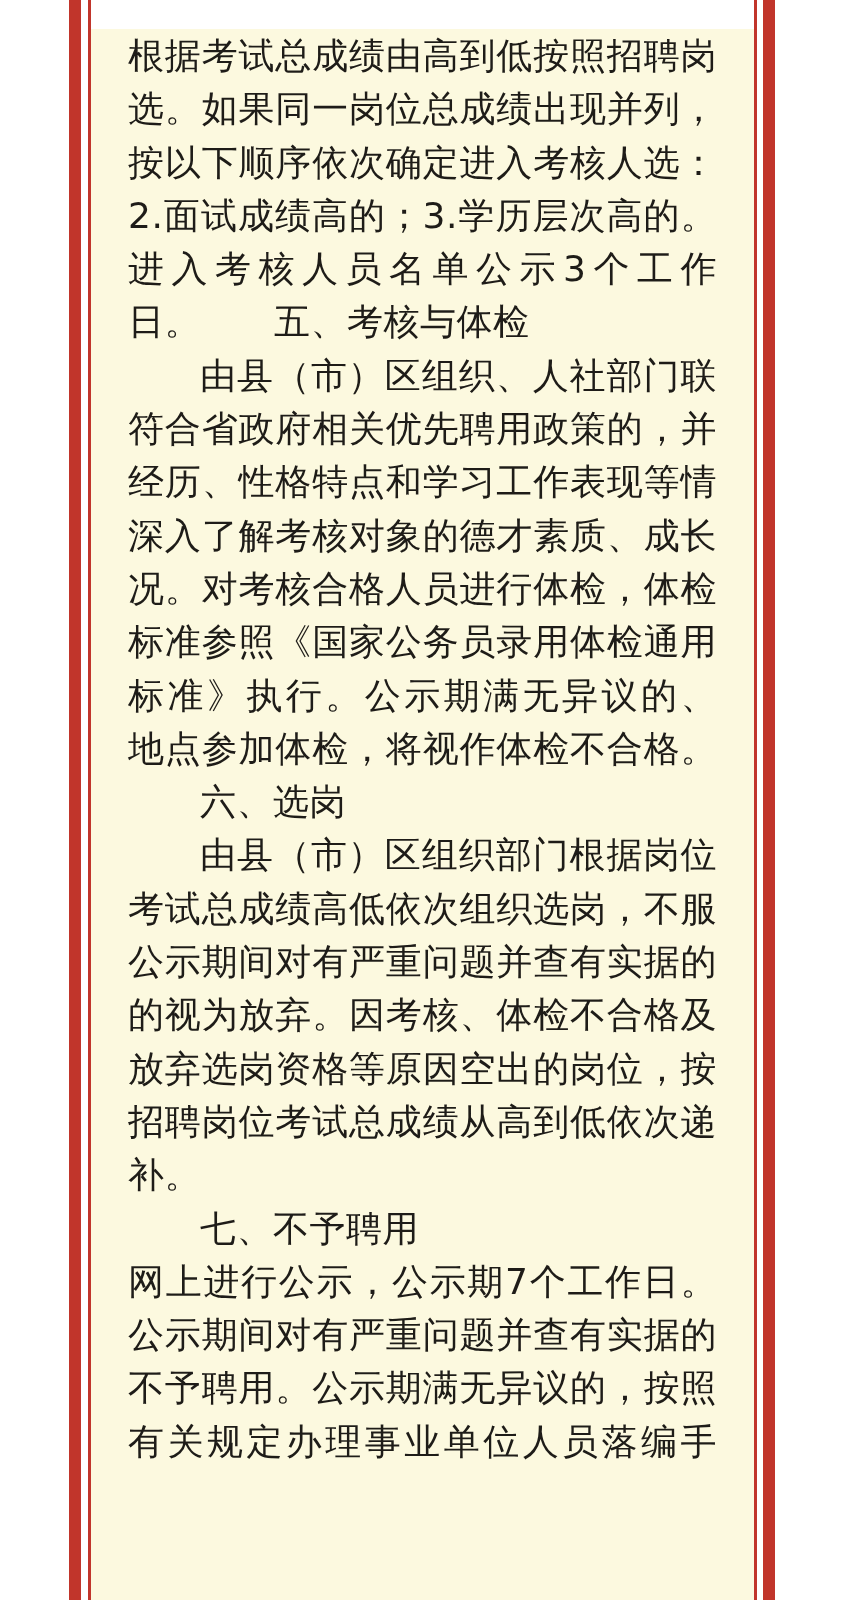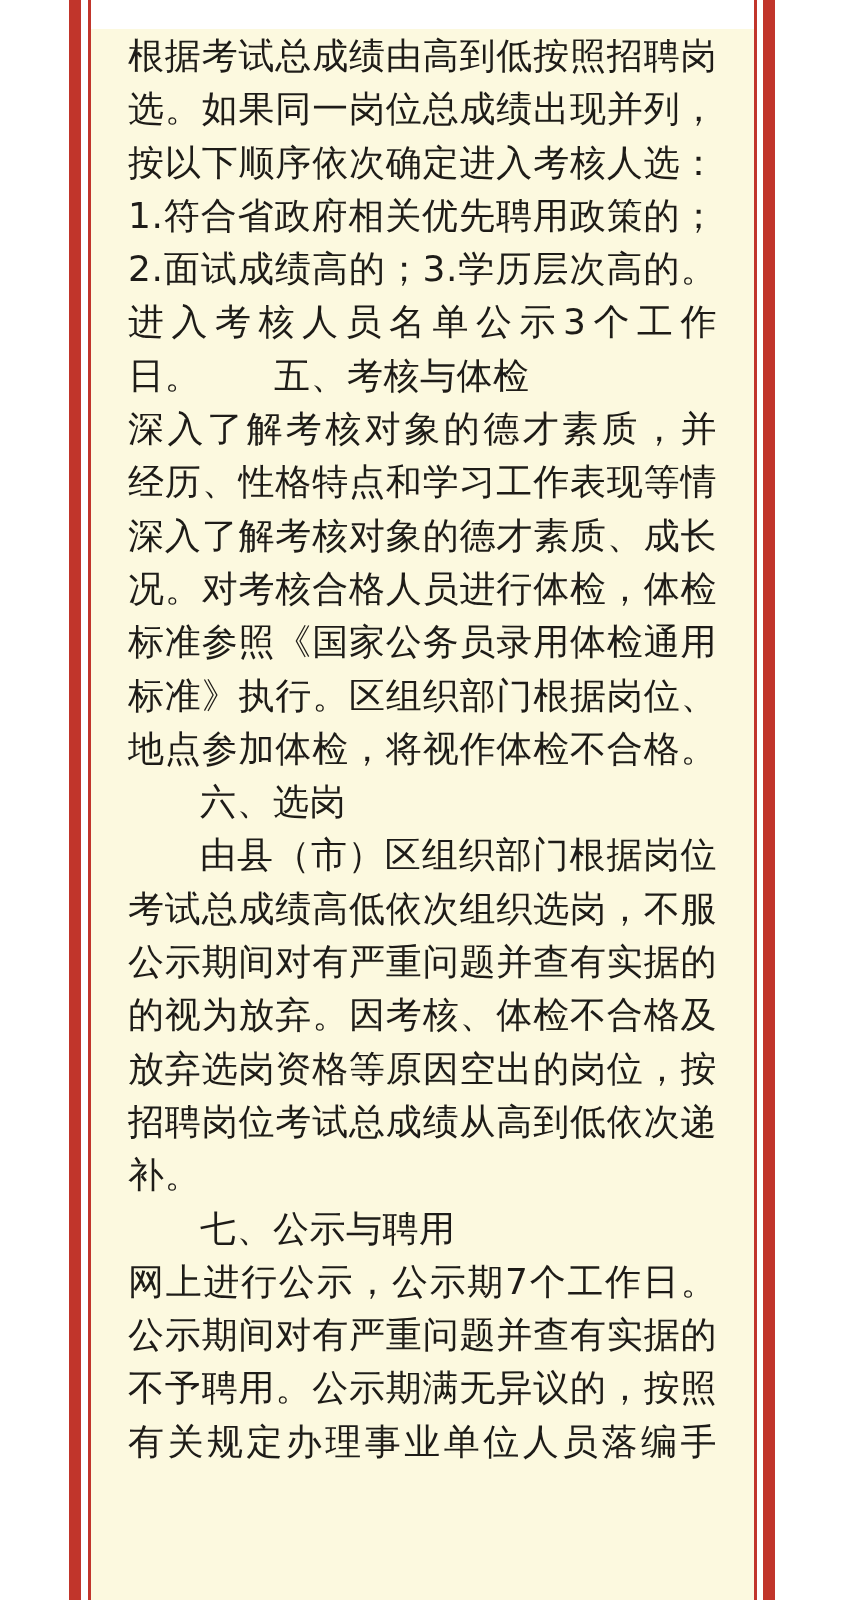--- a/index.html
+++ b/index.html
@@ -51,40 +51,40 @@
 <body>
 
 <div class="page">
   <div class="rail rail-left"></div>
   <div class="rule rule-left"></div>
   <div class="paper">
     <div class="lines">
         <div class="line j">根据考试总成绩由高到低按照招聘岗</div>
         <div class="line j">选。如果同一岗位总成绩出现并列，</div>
         <div class="line j">按以下顺序依次确定进入考核人选：</div>
-        <div class="line j">1.符合省政府相关优先聘用政策的；</div>
         <div class="line j">2.面试成绩高的；3.学历层次高的。</div>
         <div class="line j">进入考核人员名单公示3个工作</div>
         <div class="line">日。　　五、考核与体检</div>
-        <div class="line j">深入了解考核对象的德才素质，并</div>
+        <div class="line j ind">由县（市）区组织、人社部门联</div>
+        <div class="line j">符合省政府相关优先聘用政策的，并</div>
         <div class="line j">经历、性格特点和学习工作表现等情</div>
         <div class="line j">深入了解考核对象的德才素质、成长</div>
         <div class="line j">况。对考核合格人员进行体检，体检</div>
         <div class="line j">标准参照《国家公务员录用体检通用</div>
-        <div class="line j">标准》执行。区组织部门根据岗位、</div>
+        <div class="line j">标准》执行。公示期满无异议的、</div>
         <div class="line j">地点参加体检，将视作体检不合格。</div>
         <div class="line ind">六、选岗</div>
         <div class="line j ind">由县（市）区组织部门根据岗位</div>
         <div class="line j">考试总成绩高低依次组织选岗，不服</div>
         <div class="line j">公示期间对有严重问题并查有实据的</div>
         <div class="line j">的视为放弃。因考核、体检不合格及</div>
         <div class="line j">放弃选岗资格等原因空出的岗位，按</div>
         <div class="line j">招聘岗位考试总成绩从高到低依次递</div>
         <div class="line">补。</div>
-        <div class="line ind">七、公示与聘用</div>
+        <div class="line ind">七、不予聘用</div>
         <div class="line j">网上进行公示，公示期7个工作日。</div>
         <div class="line j">公示期间对有严重问题并查有实据的</div>
         <div class="line j">不予聘用。公示期满无异议的，按照</div>
         <div class="line j">有关规定办理事业单位人员落编手</div>
       </div>
   </div>
   <div class="rule rule-right"></div>
   <div class="rail rail-right"></div>
 </div>
 

